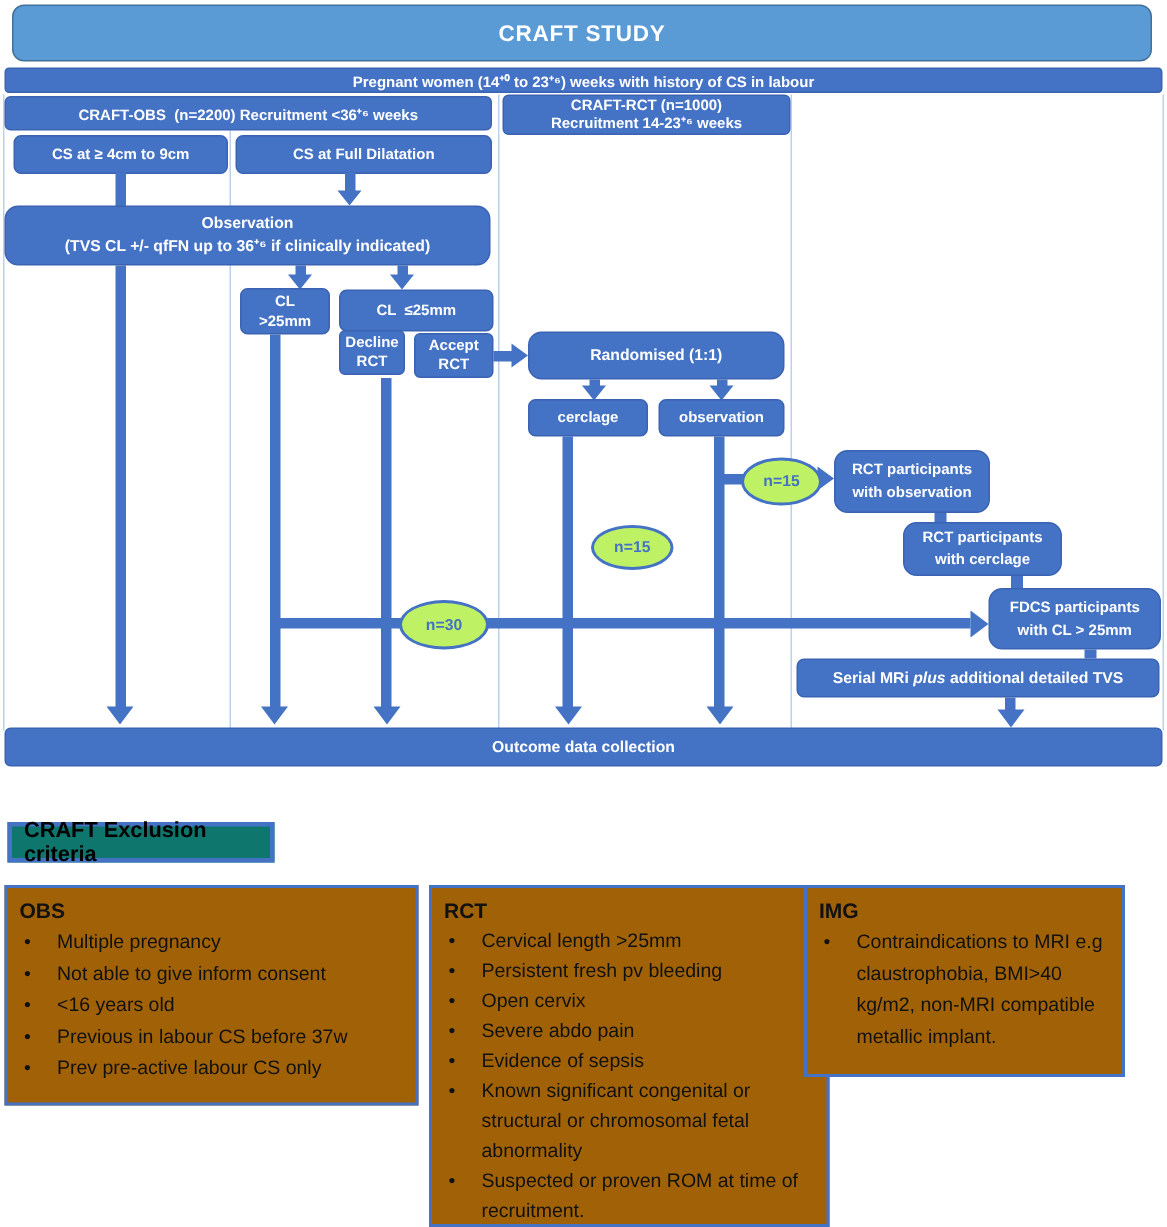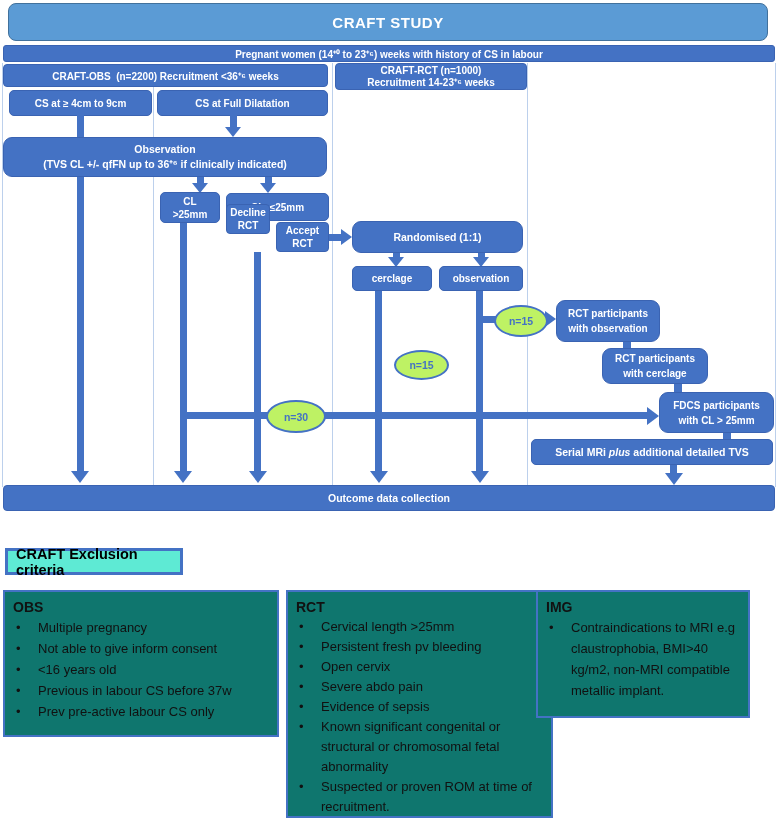--- a/index.html
+++ b/index.html
@@ -34,31 +34,31 @@
   .ahr{position:absolute;width:0;height:0;
        border-top:8px solid transparent;border-bottom:8px solid transparent;
        border-left:11px solid var(--blue);}
   .ahr.lg{border-top-width:9px;border-bottom-width:9px;border-left-width:12px;}
   .oval{
     position:absolute;background:#bef264;border:2px solid var(--blue);border-radius:50%;
     color:var(--blue);font-weight:bold;font-size:10.5px;
     display:flex;align-items:center;justify-content:center;z-index:3;
   }
   .exbox{
-    position:absolute;background:#0f766e;border:2px solid var(--blue);box-sizing:border-box;
+    position:absolute;background:#a16207;border:2px solid var(--blue);box-sizing:border-box;
     color:#111;padding:5px 8px 4px 8px;
   }
   .exhead{font-weight:bold;font-size:14px;line-height:20px;}
   .brow{display:flex;font-size:13px;}
   .bdot{width:22px;flex:none;padding-left:3px;}
   .btxt{flex:1;}
   .lh21 .brow{line-height:21px;}
   .lh20 .brow{line-height:20px;}
   .extitle{
-    position:absolute;background:#5eead4;border:3px solid var(--blue);box-sizing:border-box;
+    position:absolute;background:#0f766e;border:3px solid var(--blue);box-sizing:border-box;
     color:#000;font-weight:bold;font-size:14.5px;
     display:flex;align-items:center;padding-left:8px;
   }
   .italic{font-style:italic;}
   .prepart{white-space:pre;}
 </style>
 </head>
 <body>
 
 <div class="stage">
@@ -78,21 +78,21 @@
 
   <div class="node" style="left:9px;top:90px;width:143px;height:26px;border-radius:5px;font-size:10px">CS at ≥ 4cm to 9cm</div>
   <div class="node" style="left:157px;top:90px;width:171px;height:26px;border-radius:5px;font-size:10px">CS at Full Dilatation</div>
 
   <div class="node" style="left:3px;top:137px;width:324px;height:40px;border-radius:9px;font-size:10.5px;line-height:15px;z-index:2">Observation
 (TVS CL +/- qfFN up to 36⁺⁶ if clinically indicated)</div>
 
   <div class="node" style="left:160px;top:192px;width:60px;height:31px;border-radius:5px;font-size:10px;line-height:13px;z-index:2">CL
 &gt;25mm</div>
   <div class="node" style="left:226px;top:193px;width:103px;height:28px;border-radius:5px;font-size:10px;z-index:2">CL  ≤25mm</div>
-  <div class="node" style="left:226px;top:204px;width:44px;height:30px;border-radius:4px;font-size:10px;line-height:13px;z-index:2">Decline
+  <div class="node" style="left:226px;top:220px;width:44px;height:30px;border-radius:4px;font-size:10px;line-height:13px;z-index:2">Decline
 RCT</div>
   <div class="node" style="left:276px;top:222px;width:53px;height:30px;border-radius:4px;font-size:10px;line-height:13px;z-index:2">Accept
 RCT</div>
 
   <div class="node" style="left:352px;top:221px;width:171px;height:32px;border-radius:9px;font-size:10.5px;z-index:2">Randomised (1:1)</div>
   <div class="node" style="left:352px;top:266px;width:80px;height:25px;border-radius:5px;font-size:10px;z-index:2">cerclage</div>
   <div class="node" style="left:439px;top:266px;width:84px;height:25px;border-radius:5px;font-size:10px;z-index:2">observation</div>
 
   <div class="node" style="left:556px;top:300px;width:104px;height:42px;border-radius:9px;font-size:10px;line-height:15px;z-index:2">RCT participants
 with observation</div>

